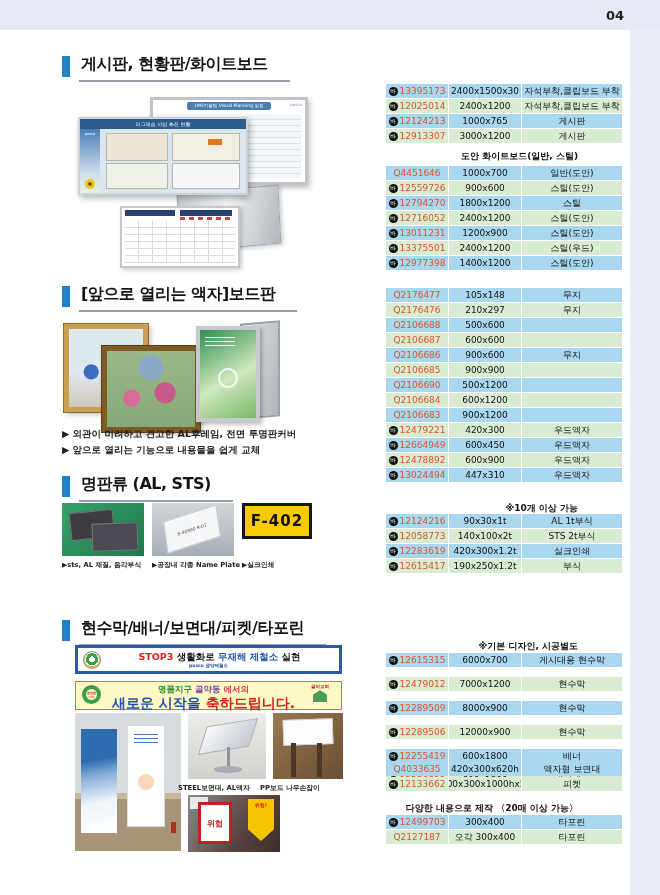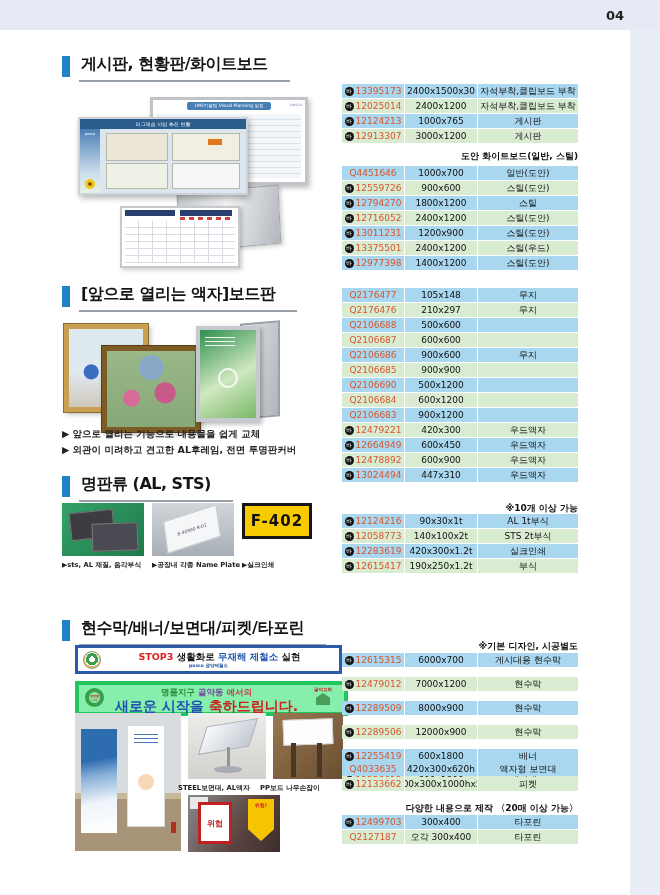--- a/index.html
+++ b/index.html
@@ -10,21 +10,21 @@
   .page-num{position:absolute;left:606px;top:8px;font-size:13px;font-weight:bold;color:#222;}
 
   
   .sec-title{position:absolute;left:62px;display:flex;align-items:flex-start;gap:9px;}
   .sec-bar{width:8px;height:21px;background:#2282c8;margin-top:2px;}
   .sec-txt{font-size:16px;font-weight:bold;color:#141414;border-bottom:2.5px solid #9aa0a8;
            padding:0 22px 5px 2px;letter-spacing:-0.5px;white-space:nowrap;}
 
   
   .t-table{position:absolute;left:342px;display:flex;flex-direction:column;gap:1px;}
-  .t-row{display:grid;grid-template-columns:62px 72px 100px;column-gap:1px;height:14px;}
+  .t-row{display:grid;grid-template-columns:62px 72px 100px;column-gap:1px;height:14px;margin-left:44px;}
   .cell{display:flex;align-items:center;justify-content:center;font-size:9px;line-height:14px;
         white-space:nowrap;overflow:hidden;}
   .rb .cell{background:#a8d7ef;}
   .rg .cell{background:#d9ecd2;}
   .code{color:#d9552b;}
   .ba-icon{width:9px;height:9px;border-radius:50%;background:#101010;color:#fff;font-size:5.5px;
            display:inline-flex;align-items:center;justify-content:center;margin-right:2px;flex:none;}
   .t-note{position:absolute;left:342px;width:236px;text-align:right;font-size:9px;font-weight:bold;color:#111;}
 
   
@@ -110,21 +110,21 @@
 
   
   .sec4{position:absolute;left:62px;top:645px;width:268px;height:210px;}
   .sec4>div{position:absolute;margin-left:13px;}
   .ban1{left:0;top:0;width:261px;height:23px;border:3px solid #2b5aa8;background:#fff;}
   .emblem{position:absolute;left:5px;top:3px;width:16px;height:16px;border-radius:50%;border:1px solid #998;
       background:radial-gradient(circle at 50% 45%,#fff 0 3px,#3a9e4a 3px 6px,#fff 6px 7px,#d8b860 7px 8px);}
   .ban1-line{position:absolute;left:24px;top:3px;right:2px;text-align:center;font-size:9.5px;font-weight:bold;white-space:nowrap;}
   .ban1-line .s-stop{color:#e02020;} .ban1-line .s-b{color:#1a1a1a;} .ban1-line .s-blue{color:#1f55b0;}
   .ban1-sub{position:absolute;left:0;right:0;top:15px;text-align:center;font-size:4.5px;color:#2050a0;font-weight:bold;}
-  .ban2{left:0;top:36px;width:265px;height:27px;border:4px solid #22c55e;background:#86efac;}
+  .ban2{left:0;top:36px;width:265px;height:27px;border:1px solid #22c55e;background:#fef9c3;}
   .wreath{position:absolute;left:6px;top:3px;width:19px;height:19px;border-radius:50%;border:4px solid #3a9e4a;
       box-sizing:border-box;display:flex;align-items:center;justify-content:center;font-size:3px;color:#d02020;
       font-weight:bold;text-align:center;}
   .ban2 .l1{position:absolute;left:30px;right:40px;top:2px;text-align:center;font-size:8.5px;font-weight:bold;white-space:nowrap;}
   .ban2 .l2{position:absolute;left:30px;right:40px;top:13px;text-align:center;font-size:14px;font-weight:bold;white-space:nowrap;}
   .sg-green{color:#2e8b3a;} .sg-purple{color:#7a3fa0;} .sg-crimson{color:#d03050;}
   .sg-blue{color:#2050b0;} .sg-red{color:#d02020;}
   .church{position:absolute;right:4px;top:2px;width:34px;text-align:center;font-size:4.5px;color:#d02020;font-weight:bold;}
   .church::after{content:"";display:block;margin:1px auto 0;width:14px;height:12px;background:#4a9e5a;
       clip-path:polygon(50% 0,100% 40%,100% 100%,0 100%,0 40%);}
@@ -298,22 +298,22 @@
     <span class="sec-txt">[앞으로 열리는 액자]보드판</span>
   </div>
 
   <div class="sec2">
     <div class="f1"></div>
     <div class="f2"></div>
     <div class="f3b"></div>
     <div class="f3f"></div>
   </div>
   <div class="bullets">
+    <div>▶ 외관이 미려하고 견고한 AL후레임, 전면 투명판커버</div>
     <div>▶ 앞으로 열리는 기능으로 내용물을 쉽게 교체</div>
-    <div>▶ 외관이 미려하고 견고한 AL후레임, 전면 투명판커버</div>
   </div>
 
   <div class="t-table" style="top:288px;">
       <div class="t-row rb">
         <div class="cell c-code">
           <span class="code">Q2176477</span>
         </div>
         <div class="cell">105x148</div>
         <div class="cell">무지</div>
       </div>

